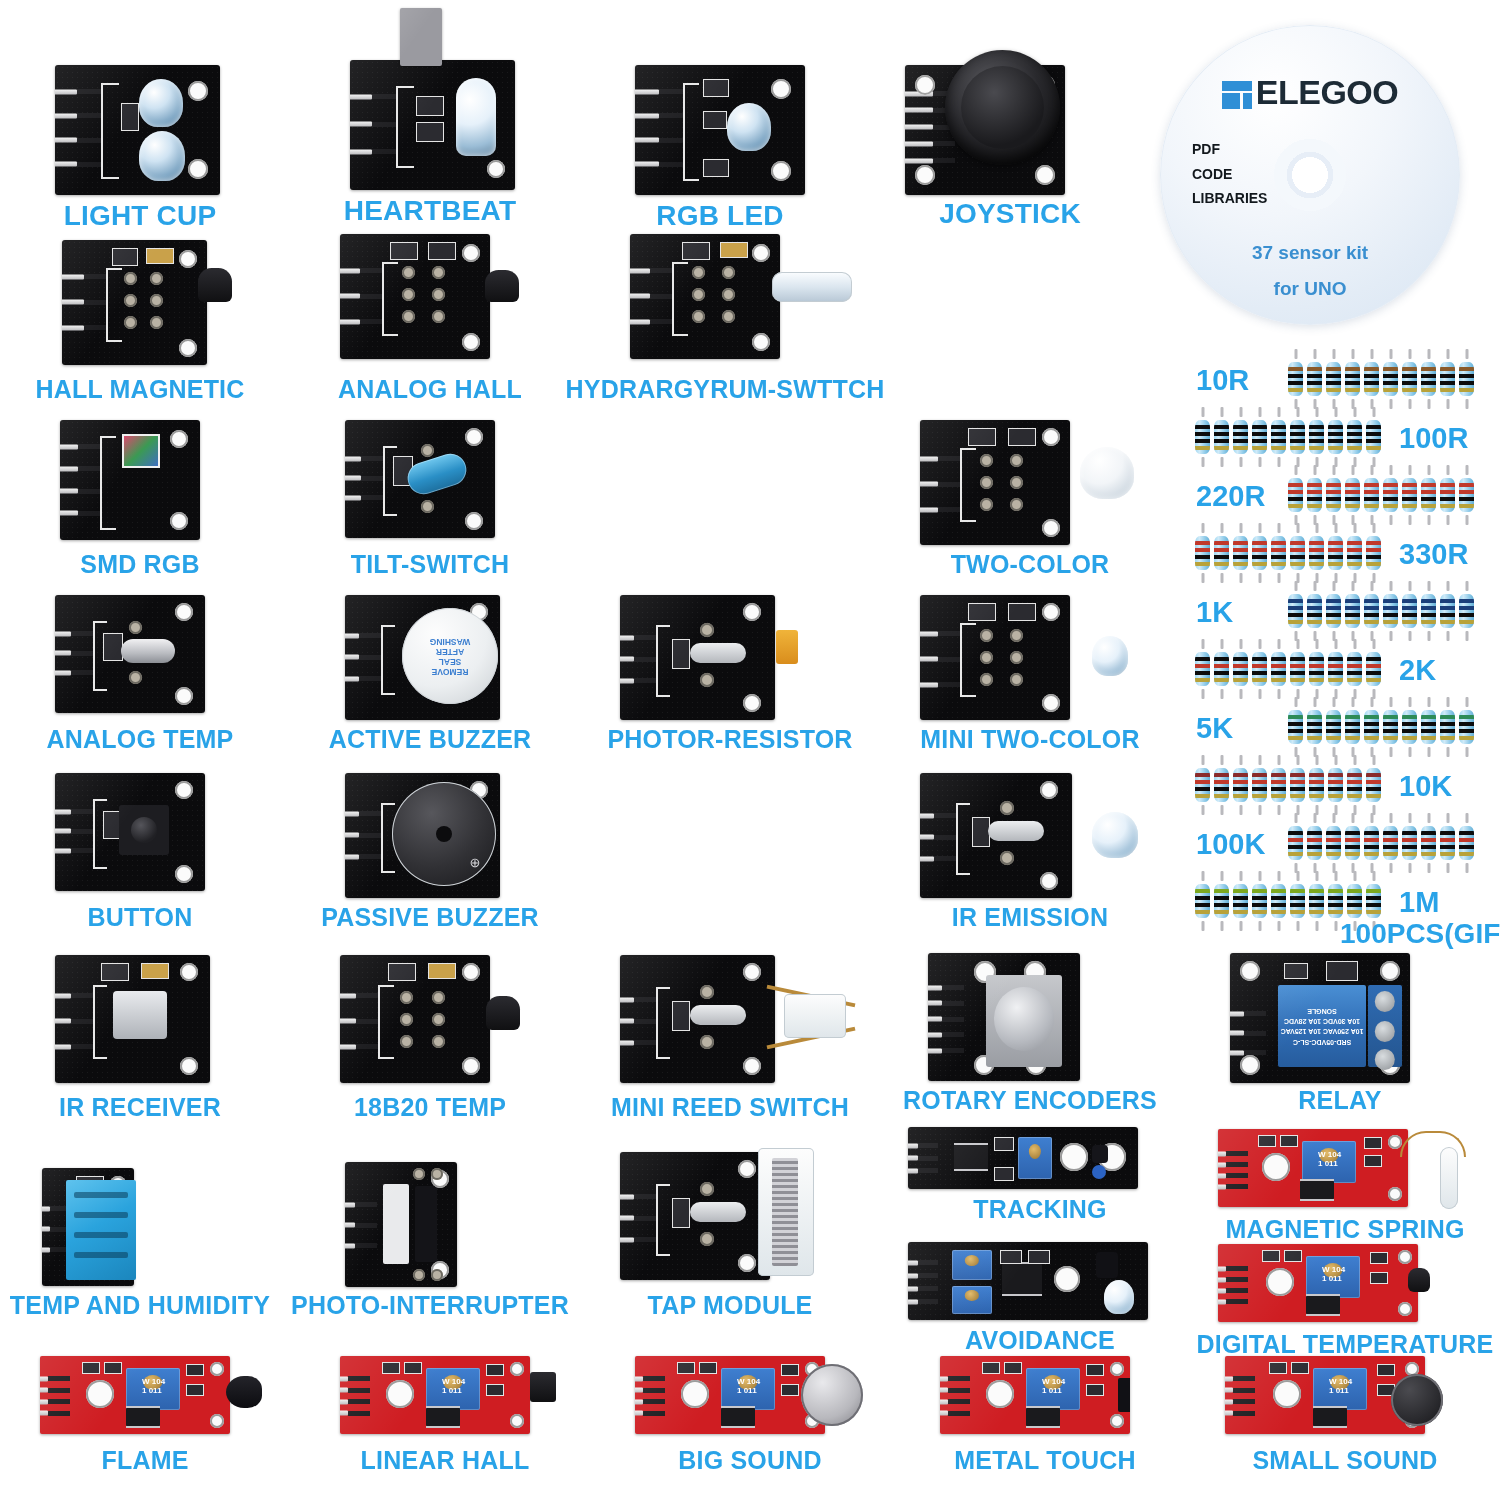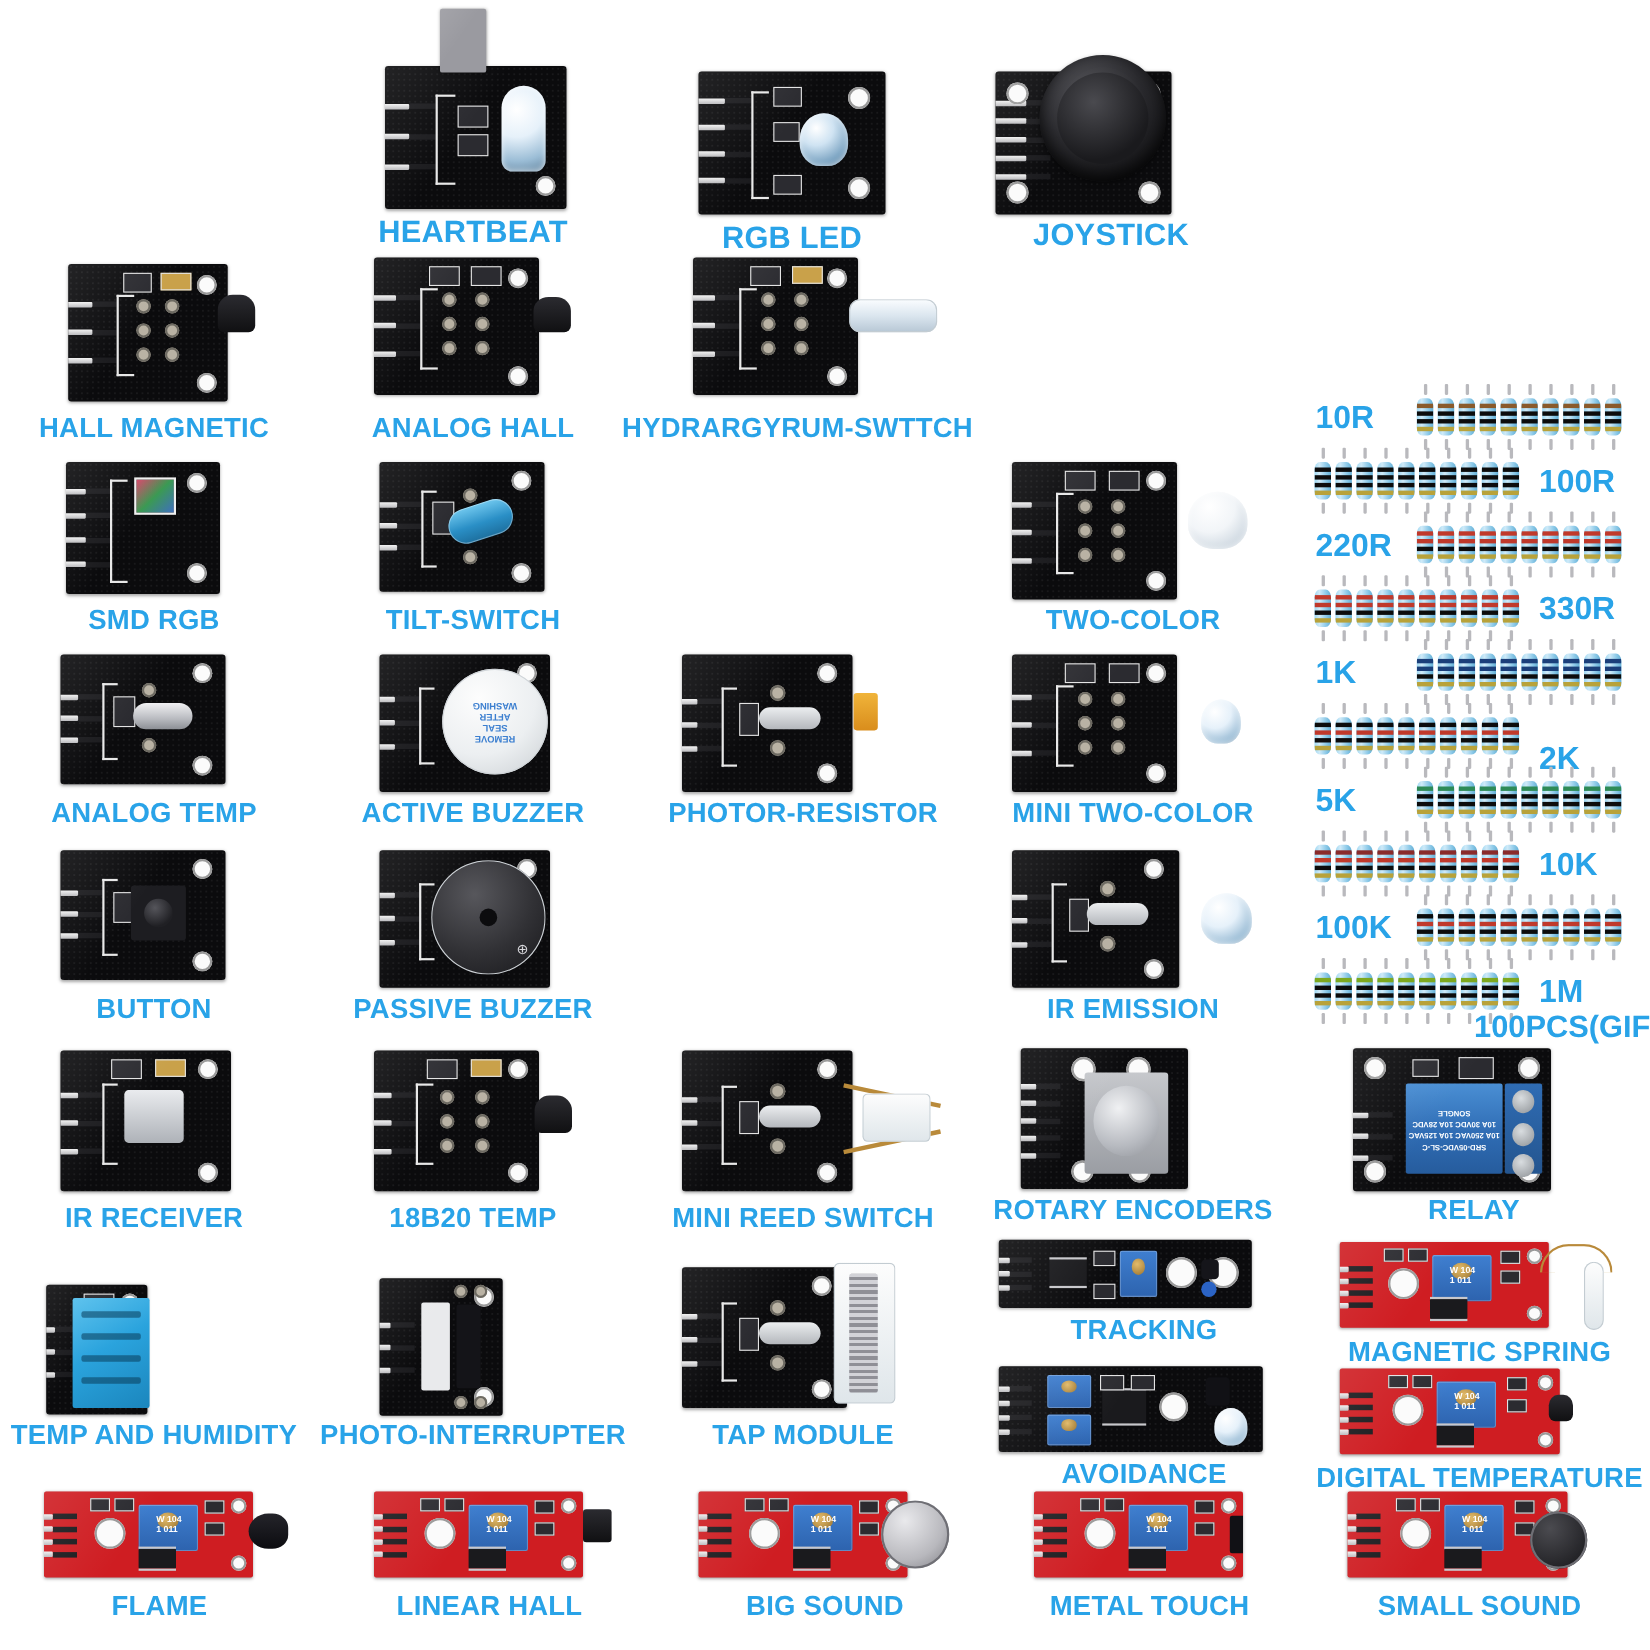--- a/index.html
+++ b/index.html
@@ -214,20 +214,46 @@
   }
   #gift{
     position:absolute;color:#29a3e8;font-size:28px;font-weight:700;white-space:nowrap;
   }
 </style>
 </head>
 <body>
 
 <div id="sheet">
 
+  <div class="cell" style="left:0;top:30px;width:280px;height:205px;">
+    <div class="board" style="left:55px;top:35px;width:165px;height:130px;">
+      <div class="tex"></div>
+      <div class="pins" style="left:22px;top:24px;width:24px;height:78px;">
+        <div class="pin">
+            <i></i>
+          </div>
+          <div class="pin">
+            <i></i>
+          </div>
+        <div class="pin">
+            <i></i>
+          </div>
+          <div class="pin">
+            <i></i>
+          </div>
+      </div>
+      <div class="silk" style="left:46px;top:18px;width:16px;height:92px;border-right:none;"></div>
+      <div class="smd" style="left:66px;top:38px;width:16px;height:26px;"></div>
+      <div class="led" style="left:84px;top:14px;width:44px;height:48px;"></div>
+      <div class="led" style="left:84px;top:66px;width:46px;height:50px;"></div>
+      <div class="hole" style="right:12px;top:16px;width:20px;height:20px;"></div>
+      <div class="hole" style="right:12px;bottom:16px;width:20px;height:20px;"></div>
+    </div>
+    <div class="cap s30" style="top:172px;">LIGHT CUP</div>
+  </div>
 
   <div class="cell" style="left:290px;top:0;width:280px;height:235px;">
     <div class="board" style="left:60px;top:60px;width:165px;height:130px;">
       <div class="tex"></div>
       <div class="pins" style="left:22px;top:34px;width:24px;height:60px;">
         <div class="pin">
             <i></i>
           </div>
           <div class="pin">
             <i></i>
@@ -296,20 +322,34 @@
       </div>
       <div class="hole" style="left:10px;top:10px;width:20px;height:20px;"></div>
       <div class="hole" style="right:10px;top:10px;width:20px;height:20px;"></div>
       <div class="hole" style="left:10px;bottom:10px;width:20px;height:20px;"></div>
       <div class="hole" style="right:10px;bottom:10px;width:20px;height:20px;"></div>
     </div>
     <div class="jstick" style="left:75px;top:25px;width:115px;height:115px;"></div>
     <div class="cap s30" style="top:175px;">JOYSTICK</div>
   </div>
 
+  <div id="cd" style="left:1160px;top:25px;width:300px;height:300px;">
+    <div class="logo" style="top:48px;">
+      <span class="mark"><i></i></span><span>ELEGOO</span>
+    </div>
+    <div class="meta" style="left:32px;top:112px;">
+      <div>PDF</div>
+      <div>CODE</div>
+      <div>LIBRARIES</div>
+    </div>
+    <div class="kit" style="top:210px;">
+      <div>37 sensor kit</div>
+      <div>for UNO</div>
+    </div>
+  </div>
 
   <div class="cell" style="left:0;top:230px;width:280px;height:175px;">
     <div class="board" style="left:62px;top:10px;width:145px;height:125px;">
       <div class="tex"></div>
       <div class="pins" style="left:22px;top:34px;width:22px;height:56px;">
         <div class="pin">
             <i></i>
           </div>
           <div class="pin">
             <i></i>
@@ -1768,21 +1808,21 @@
           <div class="lead t"></div>
           <div class="body">
             <i style="background: rgb(12, 12, 12); top: 5px;"></i>
             <i style="background: rgb(192, 57, 43); top: 12px;"></i>
             <i style="background: rgb(12, 12, 12); top: 19px;"></i>
             <i style="background: rgb(184, 162, 58); top: 26px;"></i>
           </div>
           <div class="lead b"></div>
         </div>
       </div>
-      <div class="rlabel" style="top: 674px; left: 1399px;">2K</div>
+      <div class="rlabel" style="top: 654px; left: 1399px;">2K</div>
       <div class="rgroup" style="left: 1288px; top: 706px;">
         <div class="res">
           <div class="lead t"></div>
           <div class="body">
             <i style="background: rgb(46, 139, 87); top: 5px;"></i>
             <i style="background: rgb(12, 12, 12); top: 12px;"></i>
             <i style="background: rgb(12, 12, 12); top: 19px;"></i>
             <i style="background: rgb(184, 162, 58); top: 26px;"></i>
           </div>
           <div class="lead b"></div>

